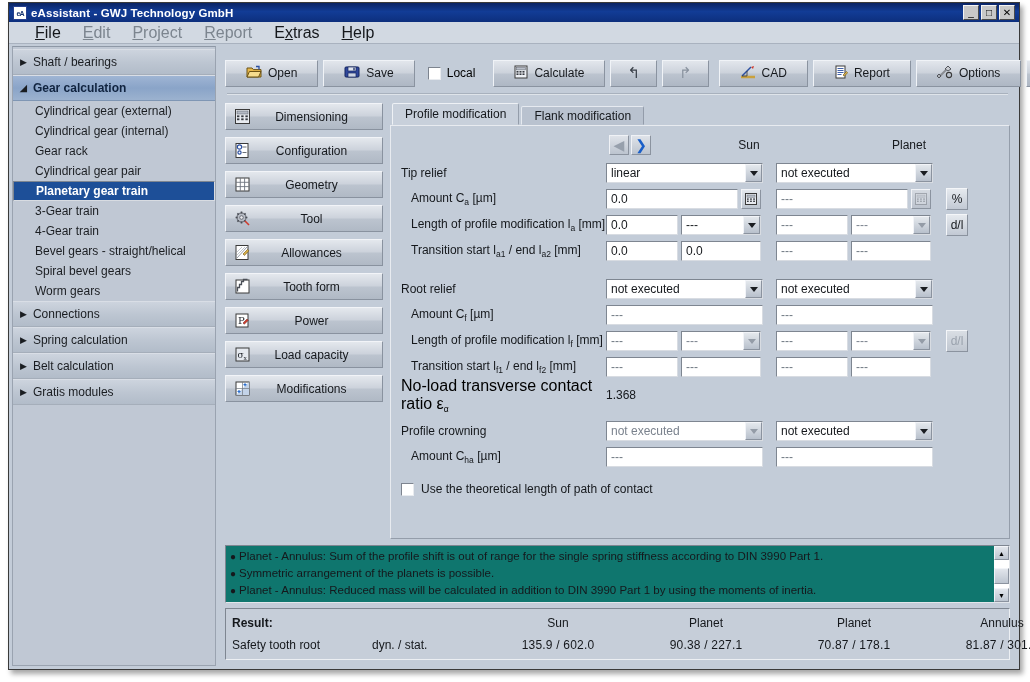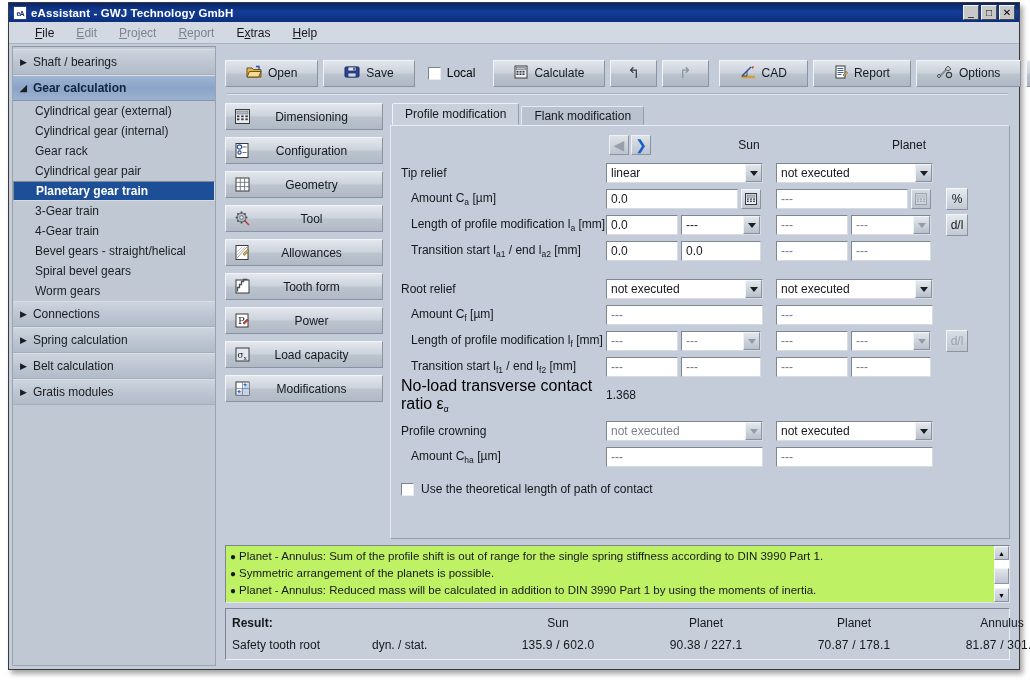--- a/index.html
+++ b/index.html
@@ -43,21 +43,21 @@
     font-size: 10px; line-height: 13px; text-align: center; color: #000;
     font-family: "Liberation Sans", sans-serif;
   }
 
   
   #menubar {
     height: 22px; flex: none; background: #d2d9e2;
     border-bottom: 1px solid #a9b2bf;
     display: flex; align-items: center; padding-left: 16px; gap: 2px;
   }
-  .menu-item { font-size: 12px; color: #15181c; padding: 2px 10px; }
+  .menu-item { font-size: 16px; color: #15181c; padding: 2px 10px; }
   .menu-item.dim { color: #7c858f; }
   .menu-item u { text-decoration: underline; }
 
   
   #body-row { flex: 1; display: flex; min-height: 0; padding: 2px 3px 3px 3px; gap: 3px;}
 
   
   #sidebar {
     width: 204px; flex: none;
     background: #c0c8d4;
@@ -212,21 +212,21 @@
   .ratio-val { font-size:12px; color:#15181c; }
 
   .chkrow { display:flex; align-items:center; gap:7px; height:26px; margin-top:6px;}
   .chkrow .t { font-size:12px; color:#15181c; }
 
   sub { font-size: 8.5px; vertical-align: -3px; }
 
   
   #msgwrap { flex: none; padding: 6px 6px 0 6px; }
   #msgbox {
-    height: 58px; background:#bef264;
+    height: 58px; background:#0f766e;
     border:1px solid; border-color:#7e8691 #e2e6eb #e2e6eb #7e8691;
     display:flex; overflow:hidden;
   }
   #msglist { flex:1; padding: 2px 0 0 4px; overflow:hidden;}
   .msg { font-size:11.5px; color:#15181c; line-height:17px; white-space:nowrap;}
   .msg .b { font-size:10px; margin-right:3px; }
   #msgscroll { width:15px; flex:none; background:#c9d0da; display:flex; flex-direction:column;}
   .sb-btn { height:14px; background:linear-gradient(to bottom,#e2e6ec,#bdc5d0);
     border:1px solid;border-color:#f2f4f8 #8b939f #8b939f #f2f4f8;
     display:flex;align-items:center;justify-content:center;font-size:7px;}

